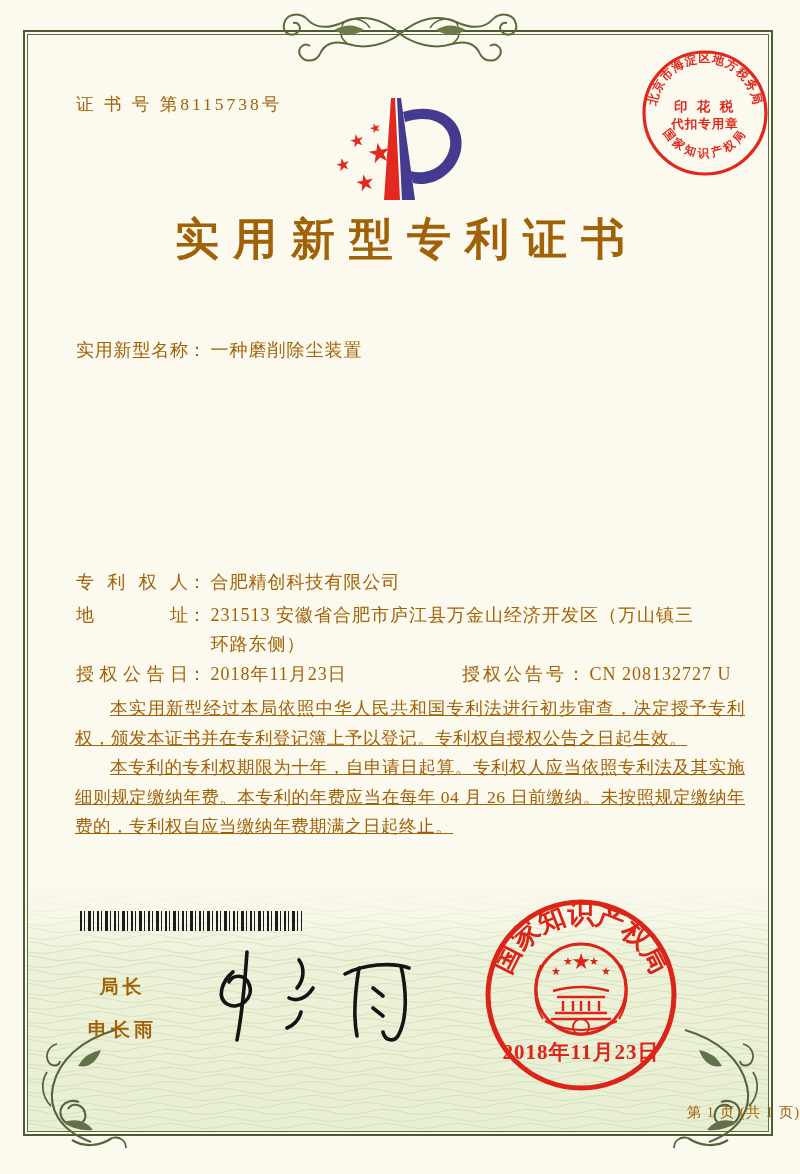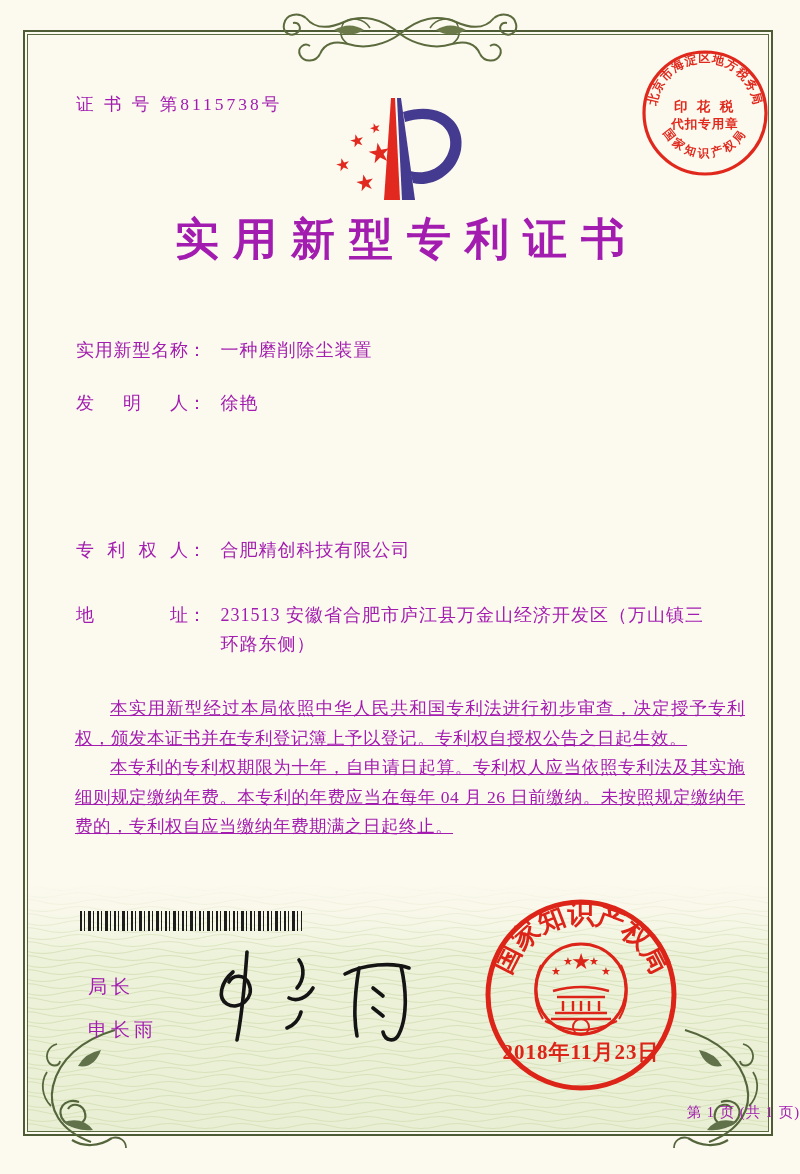--- a/index.html
+++ b/index.html
@@ -1,57 +1,57 @@
 <!DOCTYPE html>
 <html><head>
 <meta charset="utf-8">
 <style>
   * { margin:0; padding:0; box-sizing:border-box; }
   html,body { background:#e8e4d8; }
   .page {
     position:relative; width:800px; height:1174px; margin:0 auto;
     background:#fcf9ee; overflow:hidden;
-    font-family:"Liberation Serif","DejaVu Serif",serif; color:#a21caf;
+    font-family:"Liberation Serif","DejaVu Serif",serif; color:#a16207;
   }
   
   .border-outer { position:absolute; left:23px; top:30px; right:27px; bottom:38px;
     border:2.5px solid #4d5c35; }
   .border-inner { position:absolute; inset:2px; border:1px solid #5c6b41; }
   
   .wave-band { position:absolute; left:27px; right:31px; top:884px; bottom:42px;
     background:linear-gradient(180deg,#f6f8e9 0,#edf2da 70px,#e9efd4 100%);
     -webkit-mask-image:linear-gradient(180deg,transparent 0,#000 70px);
     mask-image:linear-gradient(180deg,transparent 0,#000 70px); }
   .wave-band svg { position:absolute; inset:0; }
 
   .cert-no { position:absolute; left:76px; top:92px; font-size:17.5px; letter-spacing:3px; }
   .logo { position:absolute; left:325px; top:82px; }
   .title { position:absolute; left:0; top:210px; width:100%; text-align:center;
     font-size:44px; font-weight:700; letter-spacing:14px; text-indent:14px; }
 
   .row { position:absolute; left:76px; font-size:18px; line-height:29px; white-space:nowrap; }
   .flabel { display:inline-block; width:112px; text-align:justify; text-align-last:justify; vertical-align:top; }
   .colon { display:inline-block; vertical-align:top; }
-  .fvalue { display:inline-block; margin-left:10px; vertical-align:top; letter-spacing:1px; }
+  .fvalue { display:inline-block; margin-left:0; vertical-align:top; letter-spacing:1px; }
   .fvalue.wrap { white-space:normal; max-width:486px; }
   .row-right { position:absolute; left:386px; top:0; white-space:nowrap; }
   .row-right .flabel { width:auto; letter-spacing:3px; }
 
   .body-text { position:absolute; left:75px; top:694px; width:670px;
     font-size:17.5px; line-height:29.5px; text-align:justify;text-decoration:underline; }
   .body-text p { text-indent:2em; letter-spacing:0.5px; }
 
   .barcode { position:absolute; left:80px; top:911px; width:222px; height:20px;
     background:repeating-linear-gradient(90deg,#1c1c1c 0 2px,transparent 2px 4px,
       #1c1c1c 4px 5px,transparent 5px 8px,#1c1c1c 8px 11px,transparent 11px 13px,
       #1c1c1c 13px 14px,transparent 14px 17px); }
 
   .director { position:absolute; left:88px; top:974px;
-    font-family:"Liberation Sans","DejaVu Sans",sans-serif; font-weight:400;
-    font-size:19px; letter-spacing:4px; }
+    font-family:"Liberation Sans","DejaVu Sans",sans-serif; font-weight:700;
+    font-size:19px; letter-spacing:4px;text-align:center; }
   .director .name { margin-top:17px; }
   .signature { position:absolute; left:203px; top:938px; }
 
   .footer { position:absolute; left:0; top:1103px; width:100%; text-align:right;
     font-size:14.5px; letter-spacing:1px; }
 
   .tax-stamp { position:absolute; left:639px; top:47px; }
   .grant-seal { position:absolute; left:479px; top:893px; }
   .ornament-top { position:absolute; left:274px; top:4px; }
   .ornament-bl { position:absolute; left:17px; top:1026px; }
@@ -156,31 +156,35 @@
     <polygon points="72,16 76,16 90,118 77,118" fill="#443a8f"></polygon>
     <path d="M78,30 C118,18 141,42 136,68 C131,94 104,106 88,101 L85,89 C104,94 121,84 125,65 C128,46 110,30 80,40 Z" fill="#443a8f"></path>
   </svg>
 
   <div class="title">实用新型专利证书</div>
 
   <div class="row" style="top:336px">
     <span class="flabel">实用新型名称</span><span class="colon">：</span>
     <span class="fvalue">一种磨削除尘装置</span>
   </div>
-  <div class="row" style="top:389px">
-    <span class="flabel">发明人</span><span class="colon">：</span>
-    <span class="fvalue">徐艳</span>
-  </div>
-  <div class="row" style="top:536px">
+  <div class="row" style="top:568px">
     <span class="flabel">专利权人</span><span class="colon">：</span>
     <span class="fvalue">合肥精创科技有限公司</span>
   </div>
   <div class="row" style="top:601px">
     <span class="flabel">地址</span><span class="colon">：</span>
     <span class="fvalue wrap">231513 安徽省合肥市庐江县万金山经济开发区（万山镇三环路东侧）</span>
+  </div>
+  <div class="row" style="top:660px">
+    <span class="flabel">授权公告日</span><span class="colon">：</span>
+    <span class="fvalue">2018年11月23日</span>
+    <span class="row-right">
+      <span class="flabel">授权公告号</span><span class="colon">：</span>
+      <span class="fvalue">CN 208132727 U</span>
+    </span>
   </div>
 
   <div class="body-text">
     <p>本实用新型经过本局依照中华人民共和国专利法进行初步审查，决定授予专利权，颁发本证书并在专利登记簿上予以登记。专利权自授权公告之日起生效。</p>
     <p>本专利的专利权期限为十年，自申请日起算。专利权人应当依照专利法及其实施细则规定缴纳年费。本专利的年费应当在每年 04 月 26 日前缴纳。未按照规定缴纳年费的，专利权自应当缴纳年费期满之日起终止。</p>
   </div>
 
   <div class="barcode"></div>
 
   <div class="director">

